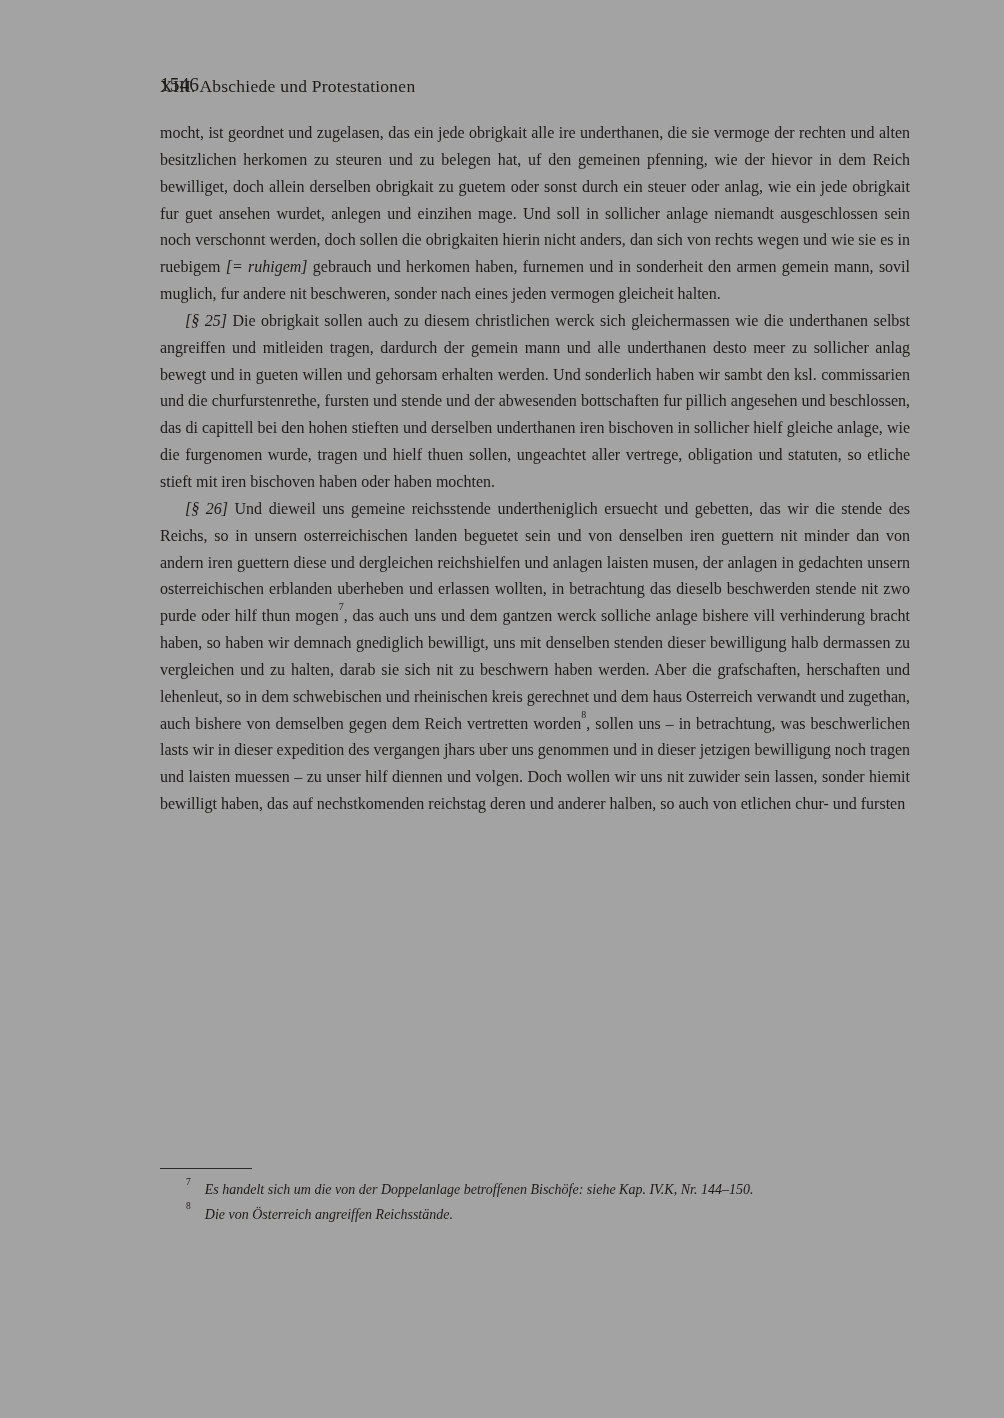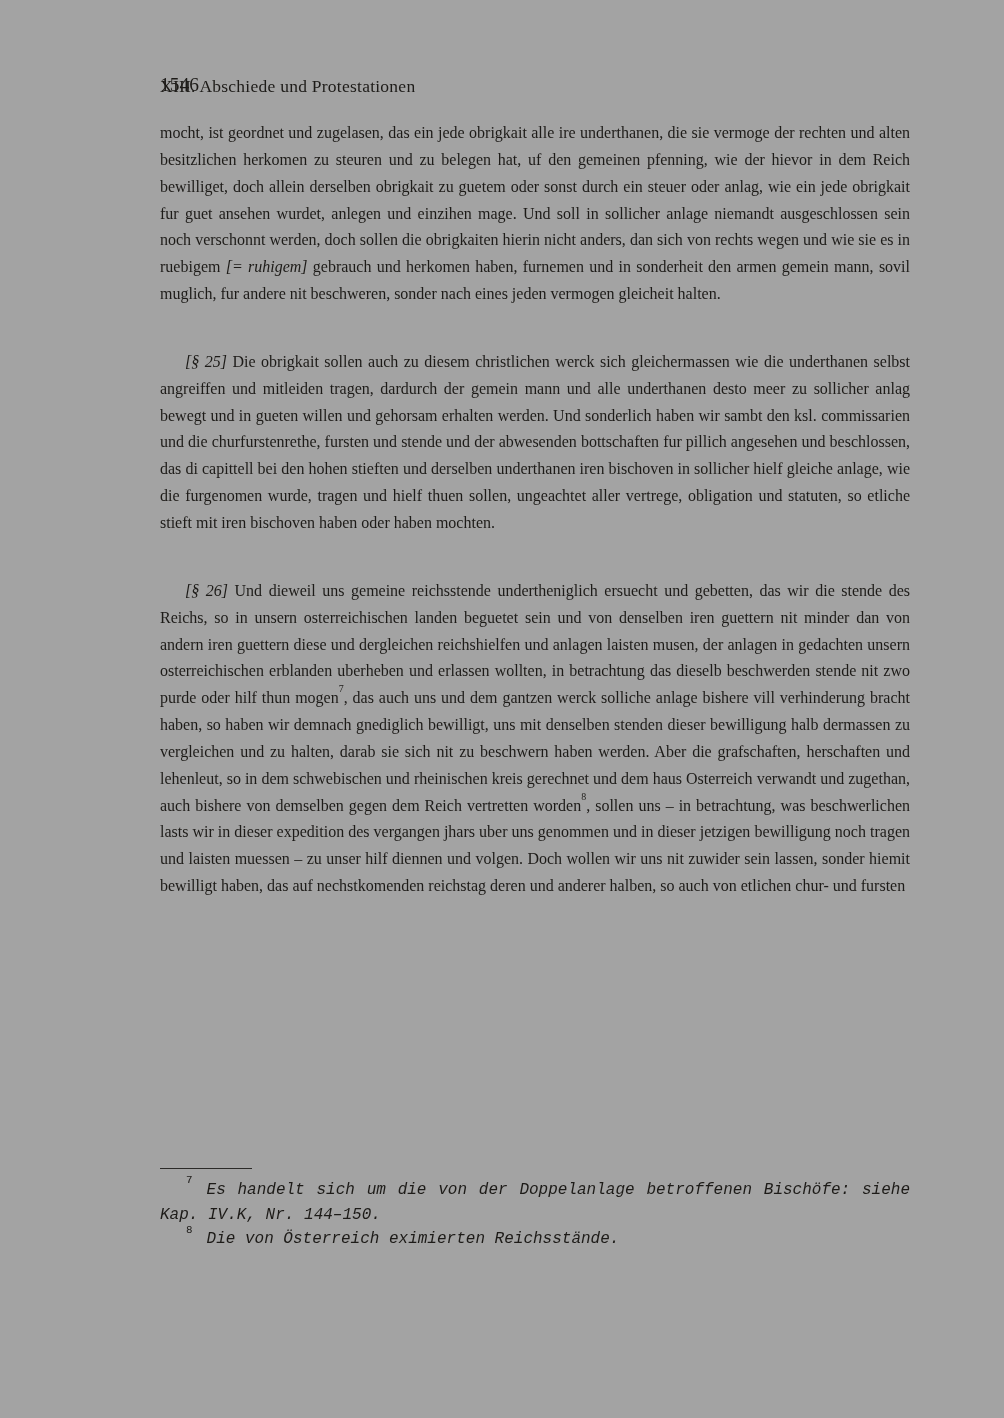--- a/index.html
+++ b/index.html
@@ -32,36 +32,35 @@
     font-size: 17.5px;
     letter-spacing: 0.25px;
     padding-top: 2px;
   }
   .body-text {
     font-size: 16px;
     line-height: 26.85px;
     text-align: justify;
   }
   .para { text-align: justify; }
-  .para.indent { text-indent: 25px; margin-top: 41px; }
+  .para.indent { text-indent: 25px; }
   .editorial, .fn-text { font-style: italic; }
   sup.ref {
     font-size: 0.62em;
     line-height: 0;
     position: relative;
     top: -0.45em;
   }
   .footnotes {
     position: absolute;
     left: 160px;
     right: 94px;
     top: 1168px;
-    font-size: 16px;
+    font-size: 14px;
     line-height: 24.6px;
-    font-family: Liberation Mono, monospace;
   }
   .footnote-rule {
     width: 92px;
     border-top: 1.3px solid #2b2a28;
     margin-bottom: 9px;
   }
   .footnote {
     text-align: justify;
     text-indent: 26px;
   }
@@ -90,16 +89,16 @@
 
     <p class="para indent"><em class="editorial">[§ 25]</em><span> Die obrigkait sollen auch zu diesem christlichen werck sich gleichermassen wie die underthanen selbst angreiffen und mitleiden tragen, dardurch der gemein mann und alle underthanen desto meer zu sollicher anlag bewegt und in gueten willen und gehorsam erhalten werden. Und sonderlich haben wir sambt den ksl. commissarien und die churfurstenrethe, fursten und stende und der abwesenden bottschaften fur pillich angesehen und beschlossen, das di capittell bei den hohen stieften und derselben underthanen iren bischoven in sollicher hielf gleiche anlage, wie die furgenomen wurde, tragen und hielf thuen sollen, ungeachtet aller vertrege, obligation und statuten, so etliche stieft mit iren bischoven haben oder haben mochten.</span></p>
 
     <p class="para indent"><em class="editorial">[§ 26]</em><span> Und dieweil uns gemeine reichsstende undertheniglich ersuecht und gebetten, das wir die stende des Reichs, so in unsern osterreichischen landen beguetet sein und von denselben iren guettern nit minder dan von andern iren guettern diese und dergleichen reichshielfen und anlagen laisten musen, der anlagen in gedachten unsern osterreichischen erblanden uberheben und erlassen wollten, in betrachtung das dieselb beschwerden stende nit zwo purde oder hilf thun mogen</span><sup class="ref">7</sup><span>, das auch uns und dem gantzen werck solliche anlage bishere vill verhinderung bracht haben, so haben wir demnach gnediglich bewilligt, uns mit denselben stenden dieser bewilligung halb dermassen zu vergleichen und zu halten, darab sie sich nit zu beschwern haben werden. Aber die grafschaften, herschaften und lehenleut, so in dem schwebischen und rheinischen kreis gerechnet und dem haus Osterreich verwandt und zugethan, auch bishere von demselben gegen dem Reich vertretten worden</span><sup class="ref">8</sup><span>, sollen uns – in betrachtung, was beschwerlichen lasts wir in dieser expedition des vergangen jhars uber uns genommen und in dieser jetzigen bewilligung noch tragen und laisten muessen – zu unser hilf diennen und volgen. Doch wollen wir uns nit zuwider sein lassen, sonder hiemit bewilligt haben, das auf nechstkomenden reichstag deren und anderer halben, so auch von etlichen chur- und fursten</span></p>
 
   </main>
 
   <footer class="footnotes">
     <div class="footnote-rule"></div>
     <p class="footnote"><sup class="fn-marker">7</sup><em class="fn-text">Es handelt sich um die von der Doppelanlage betroffenen Bischöfe: siehe Kap. IV.K, Nr. 144–150.</em></p>
-    <p class="footnote"><sup class="fn-marker">8</sup><em class="fn-text">Die von Österreich eximierten Reichsstände.</em></p>
+    <p class="footnote"><sup class="fn-marker">8</sup><em class="fn-text">Die von Österreich angreiffen Reichsstände.</em></p>
   </footer>
 
 </div>
 
 </body></html>

